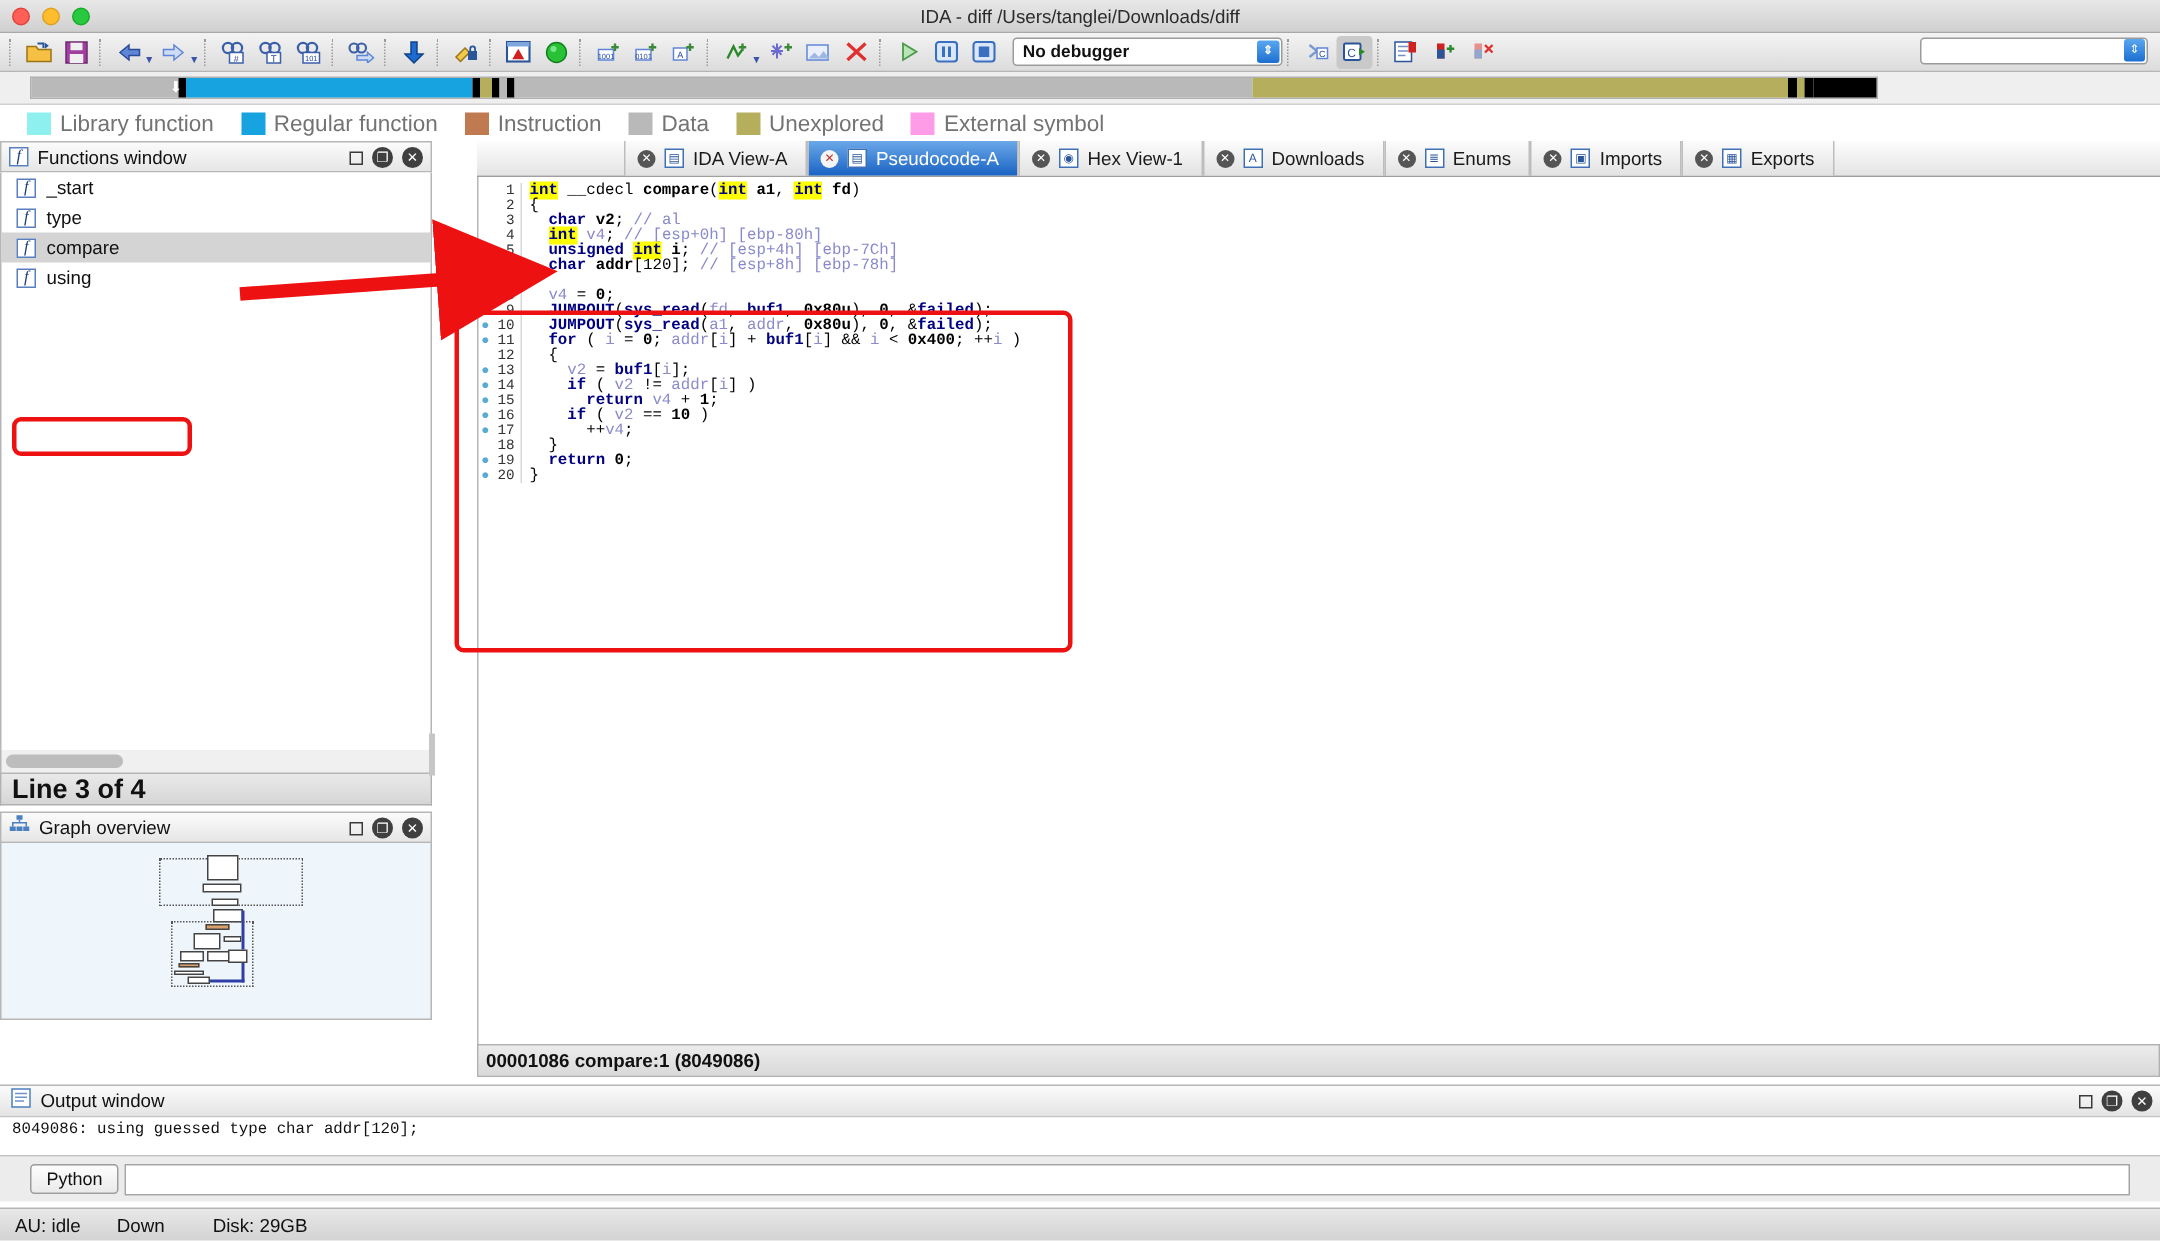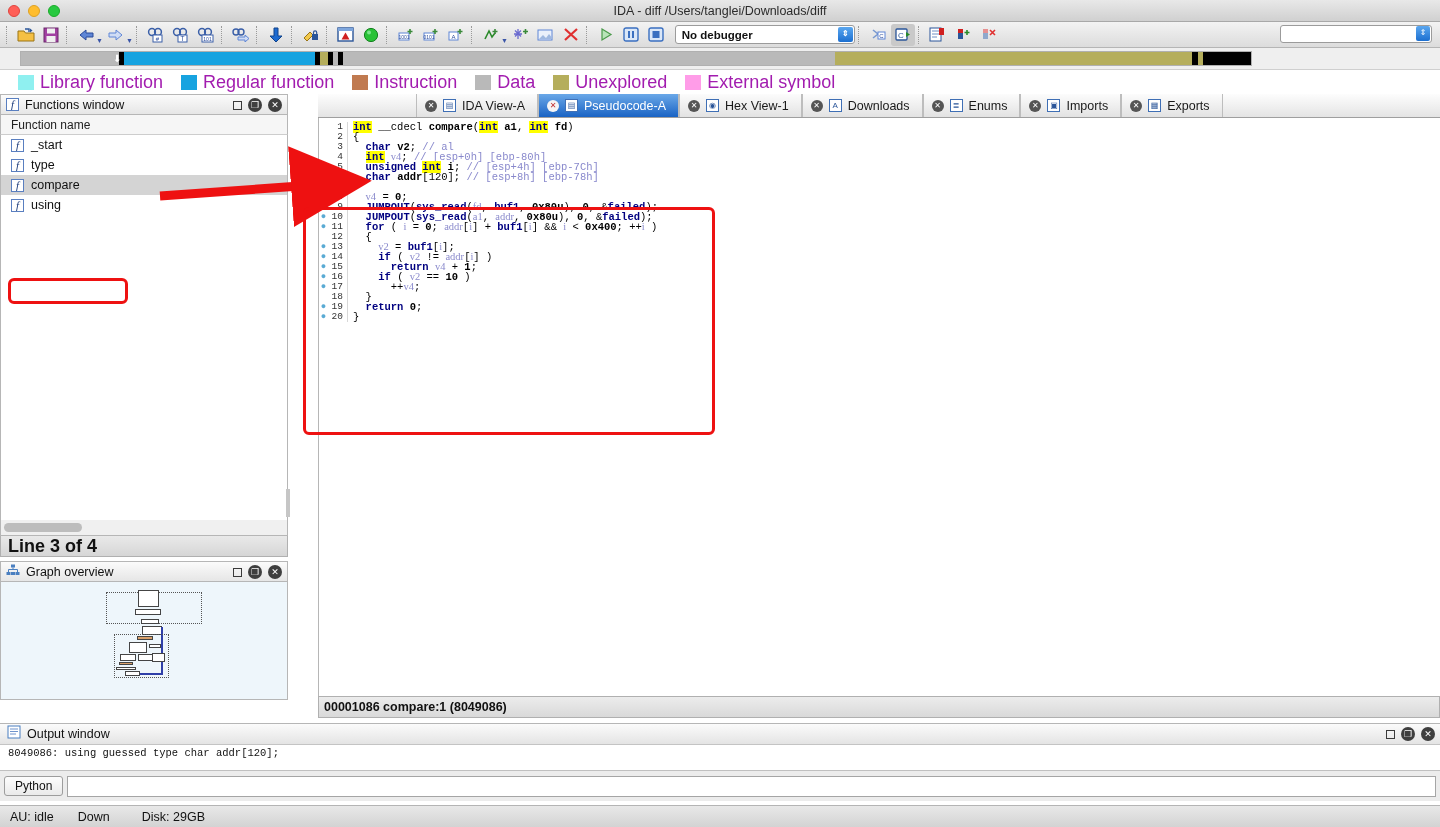--- a/index.html
+++ b/index.html
@@ -104,21 +104,21 @@
   }
 
   
   #legend {
     height: 24px; display: flex; align-items: center;
     padding-left: 18px; gap: 4px;
     background: #ffffff;
   }
   .lg-item { display: flex; align-items: center; gap: 6px; margin-right: 14px; }
   .lg-sw { width: 16px; height: 15px; }
-  .lg-tx { font-size: 18px; color: #a21caf; }
+  .lg-tx { font-size: 15px; color: #737373; }
 
   
   #body { position: relative; height: 673px; }
 
   
   #leftcol {
     position: absolute; left: 0; top: 0;
     width: 288px; height: 635px;
   }
   .panel-header {
@@ -255,21 +255,21 @@
   }
   .lnum {
     width: 20px; text-align: right; padding-right: 4px;
     color: #333; font-size: 9.5px;
     border-right: 1px solid #d8d8d8;
     margin-right: 5px;
   }
   .kw { color: #000080; font-weight: bold; }
   .hl { background: #ffff00; color: #000080; font-weight: bold; }
   .cmt { color: #8888cc; text-align: center; }
-  .var { color: #8a8acc; font-family: Liberation Serif, serif; }
+  .var { color: #8a8acc; }
   .id { color: #000000; font-weight: bold; }
   .num { color: #000000; font-weight: bold; }
   .punc { color: #000000; }
 
   #ed-status {
     height: 22px;
     background: linear-gradient(to bottom, #ececec, #d9d9d9);
     border: 1px solid #b0b0b0;
     display: flex; align-items: center; padding-left: 5px;
     font-size: 12.5px; font-weight: bold; color: #111;
@@ -309,21 +309,21 @@
   #out-text {
     height: 26px; background: #fff;
     border-bottom: 1px solid #c0c0c0;
     font-family: "Liberation Mono", monospace;
     font-size: 10.5px; color: #111;
     padding: 2px 0 0 8px; overflow: hidden;
     position: relative;
   }
   #out-cli {
     height: 30px; background: #ececec;
-    display: flex; align-items: center; padding: 0 4px; gap: 4px;
+    display: flex; align-items: center; padding: 0 20px; gap: 4px;
   }
   #py-btn {
     height: 20px; padding: 0 10px;
     background: linear-gradient(to bottom, #fdfdfd, #eaeaea);
     border: 1px solid #9d9d9d; border-radius: 3px;
     font-size: 12px; color: #111;
     display: flex; align-items: center;
   }
   #cli-input {
     flex: 1; height: 21px; background: #fff;
@@ -612,21 +612,20 @@
     <div class="panel-header">
       <span class="f-ico">f</span>
       <span class="panel-title">Functions window</span>
       <span class="panel-btns">
         <span class="pb-sq"></span>
         <span class="pb-circ">❐</span>
         <span class="pb-circ">✕</span>
       </span>
     </div>
 
-    <div id="fn-colhdr">Function name</div>
 
     <div id="fn-list">
       <div class="fn-row">
         <span class="f-ico">f</span>
         <span>_start</span>
       </div>
       <div class="fn-row">
         <span class="f-ico">f</span>
         <span>type</span>
       </div>

